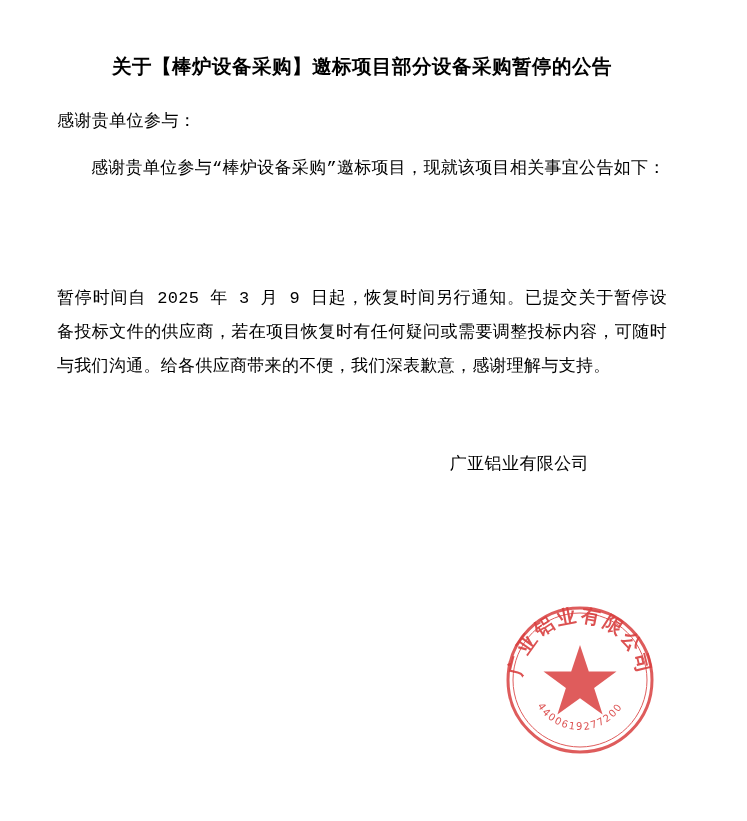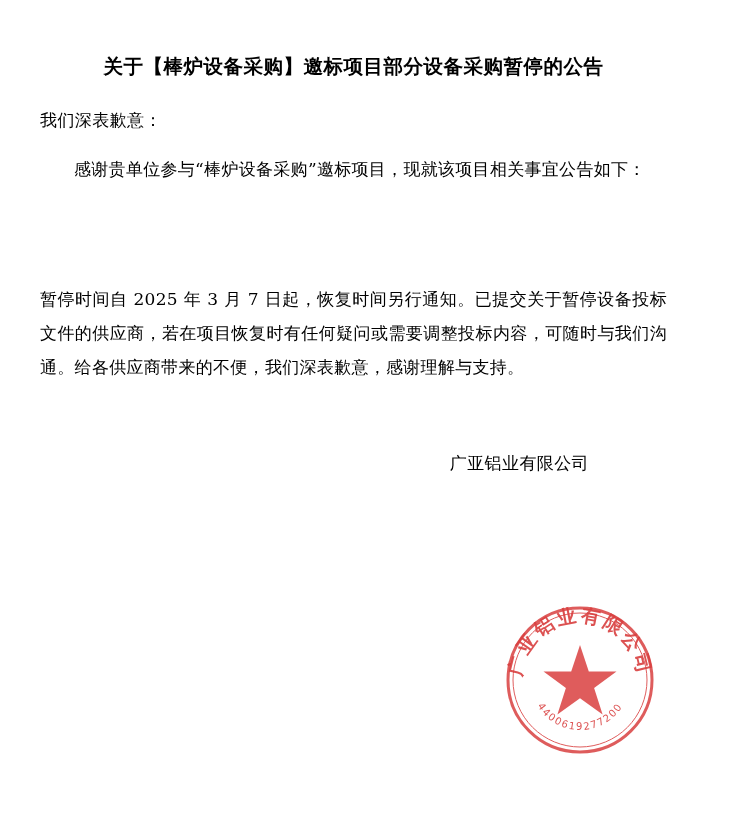--- a/index.html
+++ b/index.html
@@ -13,21 +13,21 @@
     font-family: "DejaVu Serif", "Liberation Serif", serif;
     color: #000000;
     overflow: hidden;
     position: relative;
   }
   .page {
     position: relative;
     width: 747px;
     height: 821px;
     box-sizing: border-box;
-    padding: 40px 80px 0 40px;
+    padding: 40px 80px 0 57px;
   }
   .doc-title {
     text-align: center;
     font-size: 19.5px;
     font-weight: bold;
     letter-spacing: 0.5px;
     margin: 12px 0 26px 0;
     line-height: 1.5;
     white-space: nowrap;
   }
@@ -37,20 +37,21 @@
     margin: 0 0 18px 0;
     letter-spacing: 0.4px;
   }
   .para {
     font-size: 17px;
     line-height: 2.0;
     letter-spacing: 0.3px;
     text-align: justify;
     text-justify: inter-ideograph;
     margin: 0;
+    font-family: Liberation Mono, monospace;
   }
   .indent {
     text-indent: 2em;
   }
   .gap-large {
     height: 52px;
   }
   .gap-medium {
     height: 44px;
   }
@@ -81,30 +82,30 @@
     display: block;
   }
 </style>
 </head>
 <body>
 
 <div class="page">
 
   <h1 class="doc-title">关于【棒炉设备采购】邀标项目部分设备采购暂停的公告</h1>
 
-  <p class="salutation">我们深表歉意：</p>
+  <p class="salutation">感谢贵单位参与：</p>
 
   <p class="para indent">感谢贵单位参与“棒炉设备采购”邀标项目，现就该项目相关事宜公告如下：</p>
 
   <div class="gap-large"></div>
 
 
   <div class="gap-medium"></div>
 
-  <p class="para">暂停时间自 2025 年 3 月 7 日起，恢复时间另行通知。已提交关于暂停设备投标文件的供应商，若在项目恢复时有任何疑问或需要调整投标内容，可随时与我们沟通。给各供应商带来的不便，我们深表歉意，感谢理解与支持。</p>
+  <p class="para">暂停时间自 2025 年 3 月 9 日起，恢复时间另行通知。已提交关于暂停设备投标文件的供应商，若在项目恢复时有任何疑问或需要调整投标内容，可随时与我们沟通。给各供应商带来的不便，我们深表歉意，感谢理解与支持。</p>
 
   <div class="seal">
     <svg width="160" height="160" viewBox="0 0 160 160" xmlns="http://www.w3.org/2000/svg">
       <g fill="none" stroke="#d94040" stroke-width="3" opacity="0.85">
         <circle cx="80" cy="80" r="72"></circle>
         <circle cx="80" cy="80" r="67" stroke-width="1"></circle>
       </g>
       <path d="M80 45 L88.8 71.5 L116.5 71.5 L94.1 88.0 L102.6 114.5 L80 98.2 L57.4 114.5 L65.9 88.0 L43.5 71.5 L71.2 71.5 Z" fill="#d94040" opacity="0.85"></path>
       <defs>
         <path id="sealTopArc" d="M 22 80 A 58 58 0 0 1 138 80"></path>

